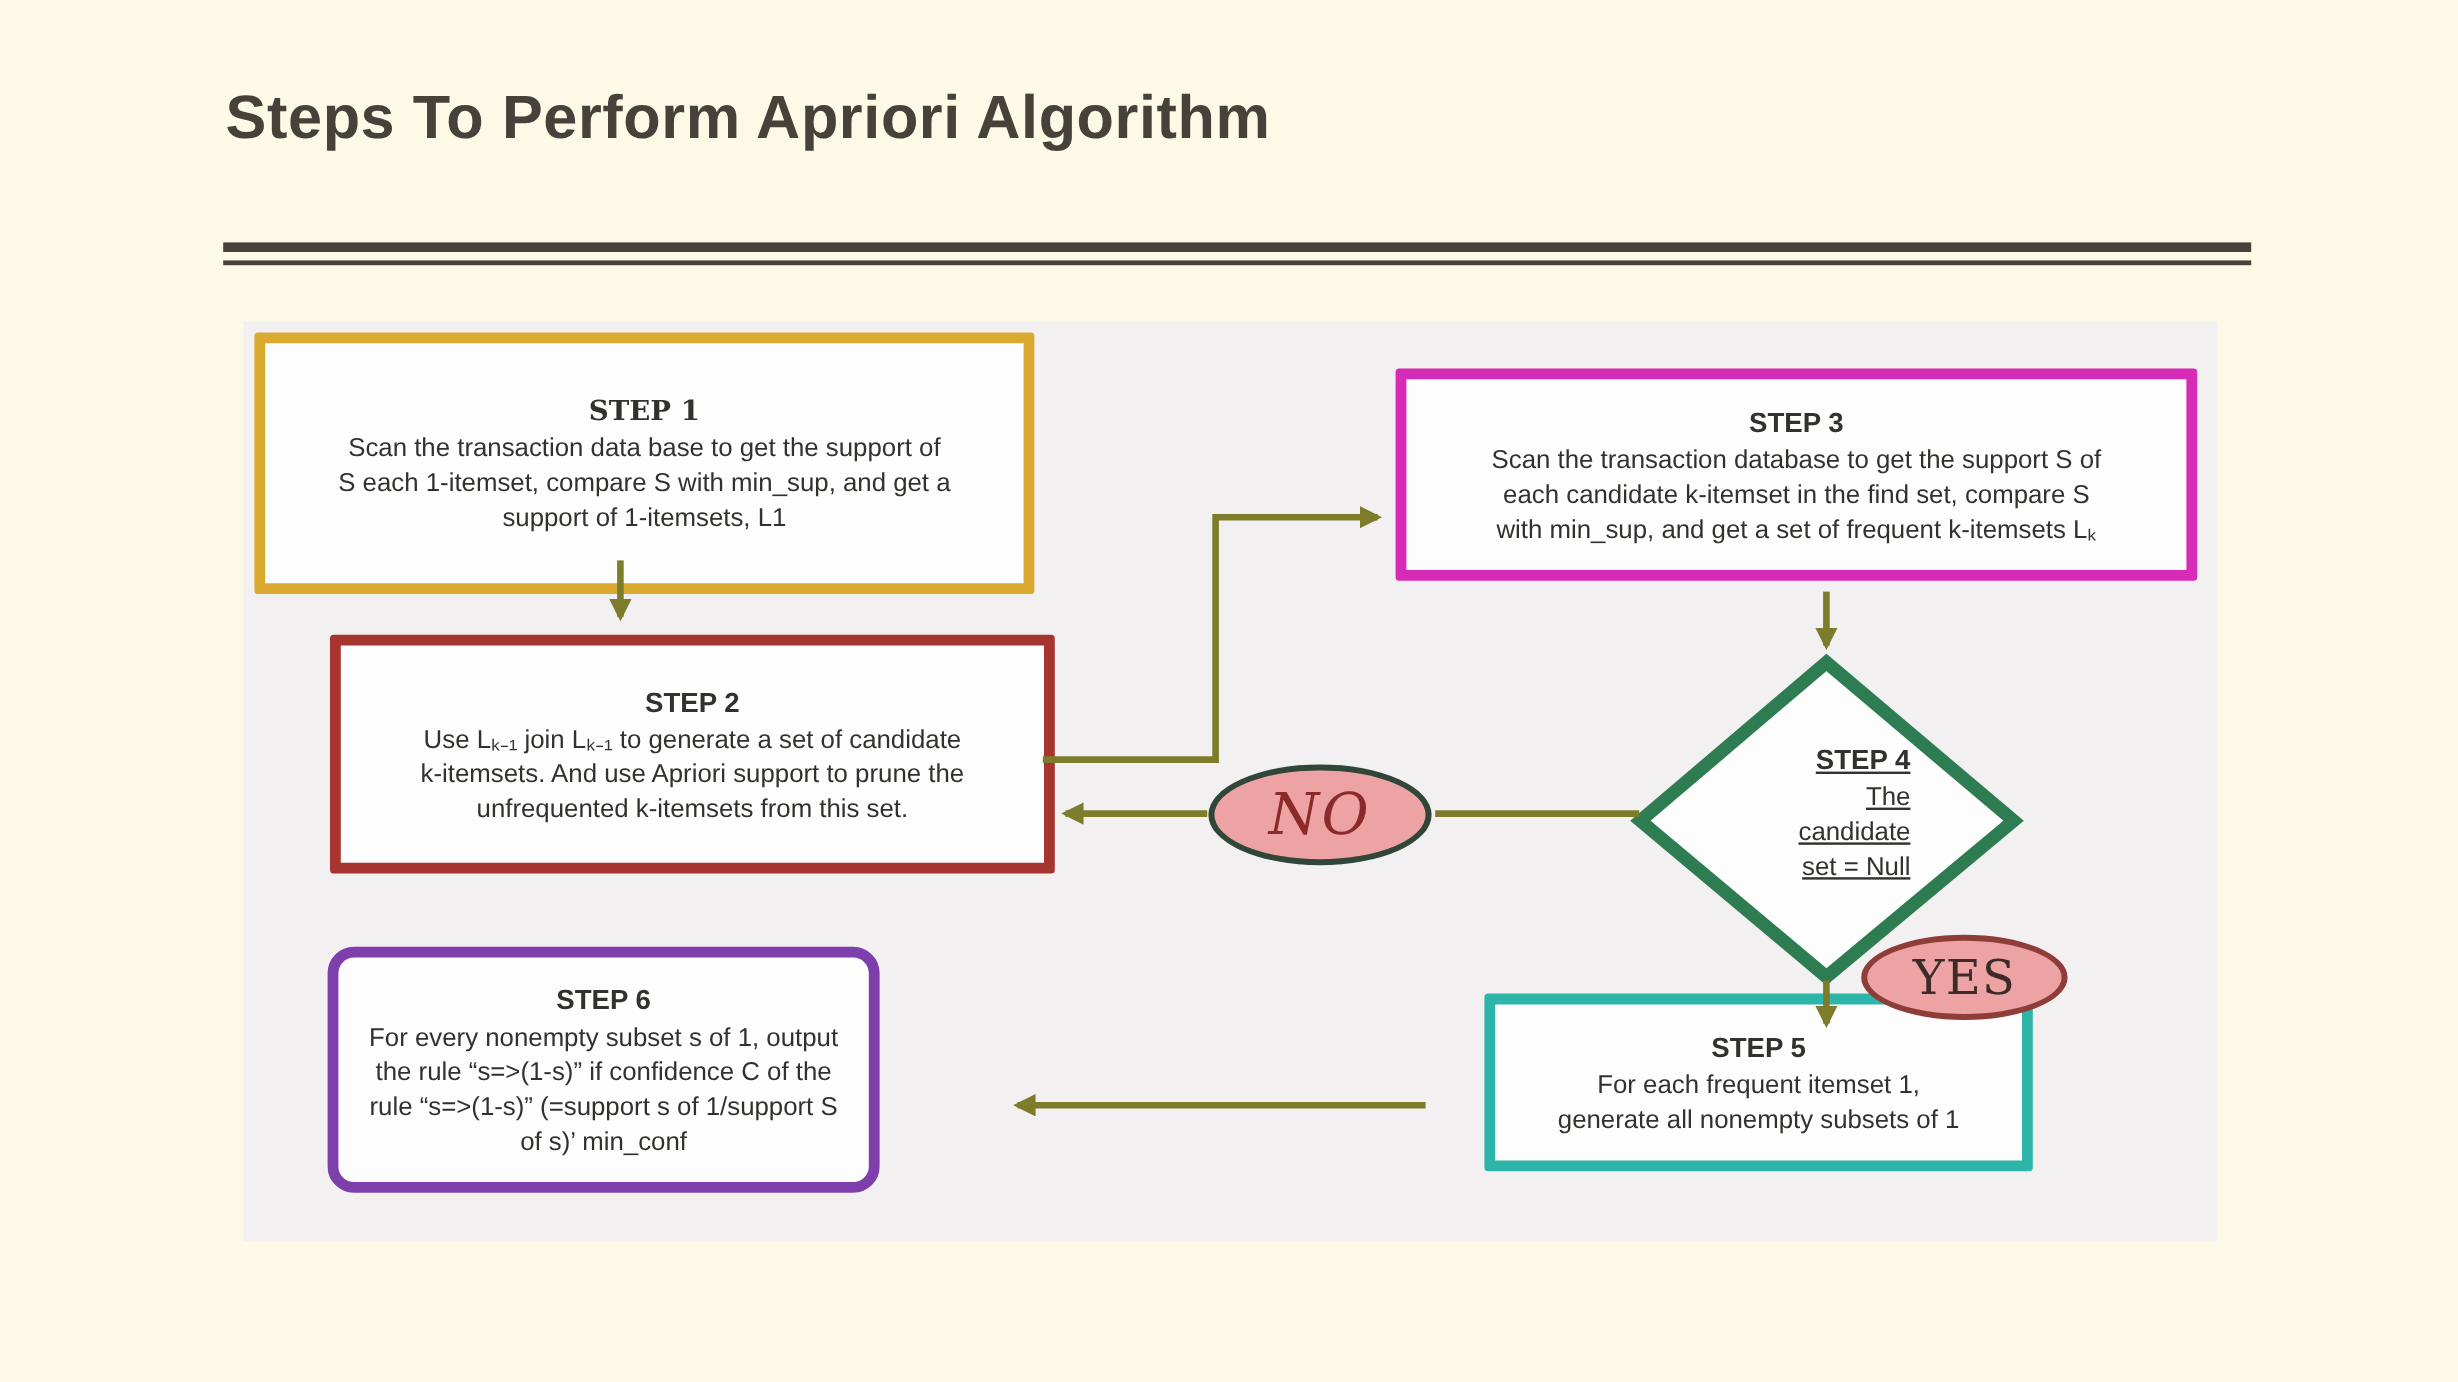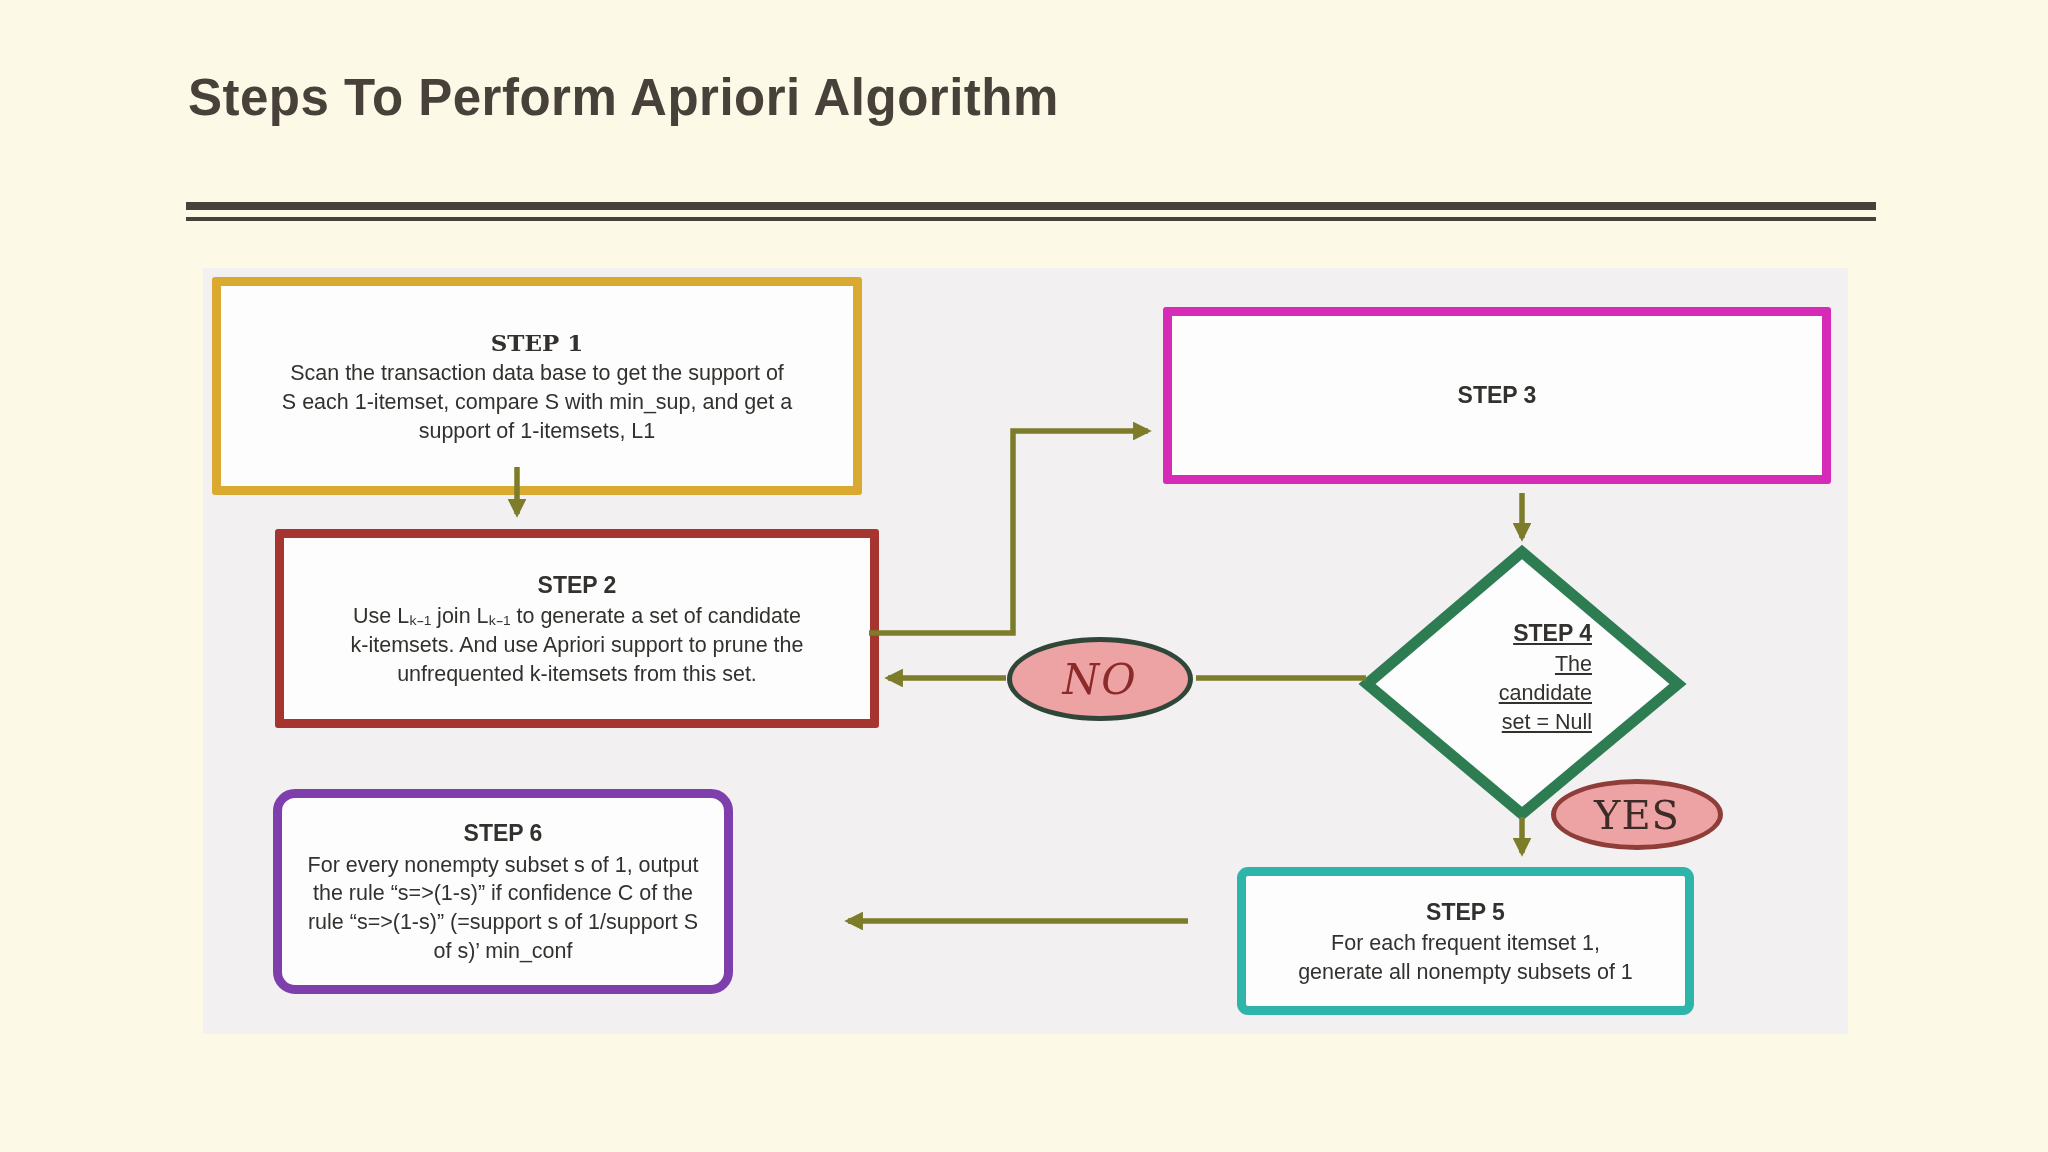--- a/index.html
+++ b/index.html
@@ -25,21 +25,21 @@
   .diamond-label{
     position:absolute;left:1452px;top:617px;width:140px;text-align:right;
     color:#33312e;
     text-decoration:underline;
   }
   .decision{
     position:absolute;border-radius:50%;box-sizing:border-box;border:5px solid #000;
     display:flex;align-items:center;justify-content:center;
     font-family:"DejaVu Serif","Liberation Serif",serif;
   }
-  .decision .no-text{font-style:italic;font-size:42px;letter-spacing:2px;}
+  .decision .no-text{font-style:italic;font-size:48px;letter-spacing:2px;}
   .decision .yes-text{font-size:40px;letter-spacing:1px;}
   svg.overlay{position:absolute;left:0;top:0;pointer-events:none;}
 </style>
 </head>
 <body style="background-color: rgb(252, 249, 231);">
 
 <h1 class="abs page-title" style="left: 188px; top: 68px; margin: 0px; color: rgb(72, 65, 58);">Steps To Perform Apriori Algorithm</h1>
 
 <div class="rule" style="top: 202px; height: 8px; background-color: rgb(72, 65, 58);"></div>
 <div class="rule" style="top: 217px; height: 4px; background-color: rgb(72, 65, 58);"></div>
@@ -55,23 +55,26 @@
 
 <div class="step-box" style="left: 275px; top: 529px; width: 604px; height: 199px; border-color: rgb(166, 53, 48);">
   <div class="step-heading">STEP 2</div>
   <div class="step-body">Use Lₖ₋₁ join Lₖ₋₁ to generate a set of candidate
 k-itemsets. And use Apriori support to prune the
 unfrequented k-itemsets from this set.</div>
 </div>
 
 <div class="step-box" style="left: 1163px; top: 307px; width: 668px; height: 177px; border-color: rgb(214, 43, 182); text-align: center;">
   <div class="step-heading">STEP 3</div>
+  <div class="step-body">Scan the transaction database to get the support S of
+each candidate k-itemset in the find set, compare S
+with min_sup, and get a set of frequent k-itemsets Lₖ</div>
 </div>
 
-<div class="step-box" style="left: 1237px; top: 867px; width: 457px; height: 148px; border-color: rgb(44, 181, 168); border-radius: 11px;">
+<div class="step-box" style="left: 1237px; top: 828px; width: 457px; height: 148px; border-color: rgb(44, 181, 168);">
   <div class="step-heading">STEP 5</div>
   <div class="step-body">For each frequent itemset 1,
 generate all nonempty subsets of 1</div>
 </div>
 
 <div class="step-box" style="left: 273px; top: 789px; width: 460px; height: 205px; border-color: rgb(126, 63, 173); border-radius: 22px;">
   <div class="step-heading">STEP 6</div>
   <div class="step-body">For every nonempty subset s of 1, output
 the rule “s=&gt;(1-s)” if confidence C of the
 rule “s=&gt;(1-s)” (=support s of 1/support S

